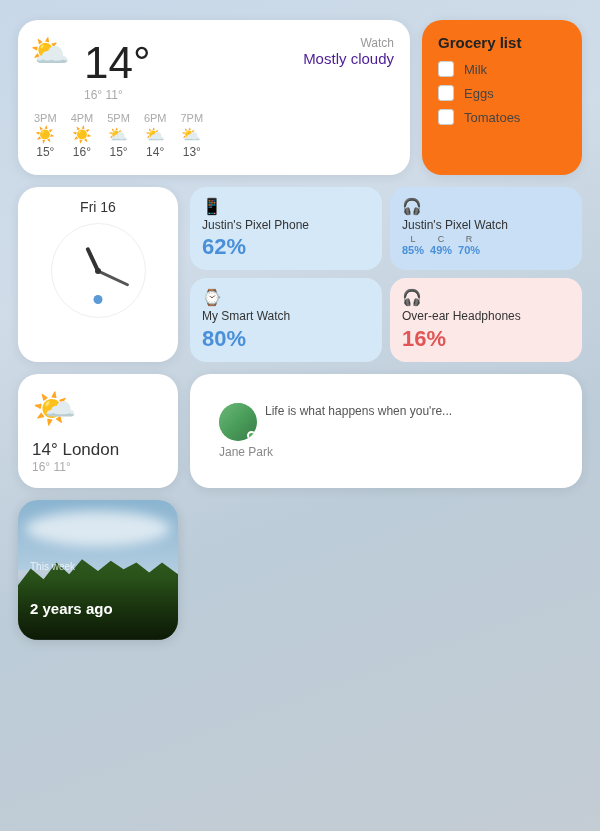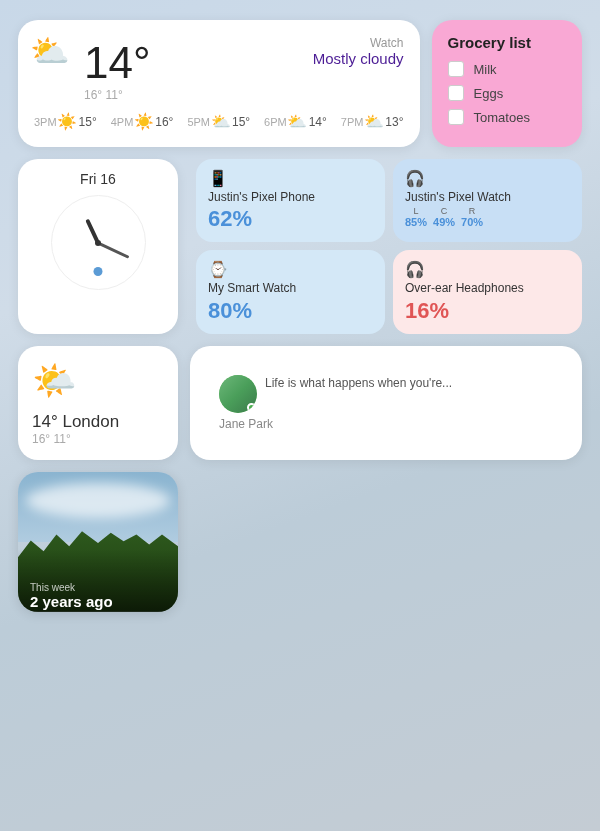--- a/index.html
+++ b/index.html
@@ -78,40 +78,40 @@
       color: #aaa;
       margin-left: 50px;
     }
     .wl-forecast {
       display: flex;
       gap: 14px;
       margin-top: 8px;
     }
     .wl-fi {
       display: flex;
-      flex-direction: row;
+      flex-direction: column;
       align-items: center;
       gap: 1px;
     }
     .wl-ft {
       font-size: 11px;
       color: #aaa;
     }
     .wl-ftemp {
       font-size: 12px;
       color: #555;
       font-weight: 500;
     }
     .wl-ficon {
       font-size: 16px;
     }
 
     .grocery-w {
       width: 160px;
-      background: #f9a8d4;
+      background: #f97316;
       border-radius: 20px;
       padding: 14px 16px;
       box-shadow: 0 2px 12px rgba(0,0,0,0.08);
     }
     .gw-title {
       font-size: 15px;
       font-weight: 600;
       color: #222;
       margin-bottom: 10px;
     }
@@ -130,21 +130,21 @@
       flex-shrink: 0;
     }
     .gw-lbl {
       font-size: 13px;
       color: #444;
     }
 
     
     .clock-devices-row {
       display: flex;
-      gap: 18px;
+      gap: 12px;
     }
     .clock-w {
       width: 160px;
       background: white;
       border-radius: 20px;
       padding: 12px;
       box-shadow: 0 2px 12px rgba(0,0,0,0.08);
       display: flex;
       flex-direction: column;
       align-items: center;
@@ -342,25 +342,25 @@
       clip-path: polygon(0% 35%, 8% 15%, 16% 28%, 24% 8%, 32% 22%, 40% 4%, 50% 18%, 58% 6%, 66% 16%, 74% 8%, 82% 20%, 90% 8%, 100% 22%, 100% 100%, 0% 100%);
     }
     .photo-overlay-bg {
       position: absolute;
       bottom: 0; left: 0; right: 0;
       height: 45%;
       background: linear-gradient(transparent, rgba(0,0,0,0.55));
     }
     .photo-text {
       position: absolute;
-      bottom: 2px;
+      bottom: 23px;
       left: 12px;
     }
     .photo-week { font-size: 10px; color: rgba(255,255,255,0.75); }
-    .photo-ago { font-size: 15px; font-weight: 700; color: white; }
+    .photo-ago { font-size: 15px; font-weight: 700; color: white; margin-top: 28px; }
   </style>
 </head>
 <body>
 
 <div class="layout">
 
   <div class="top-row">
     <div class="weather-large widget">
       <span class="wl-sun">⛅</span>
       <div class="wl-top">

